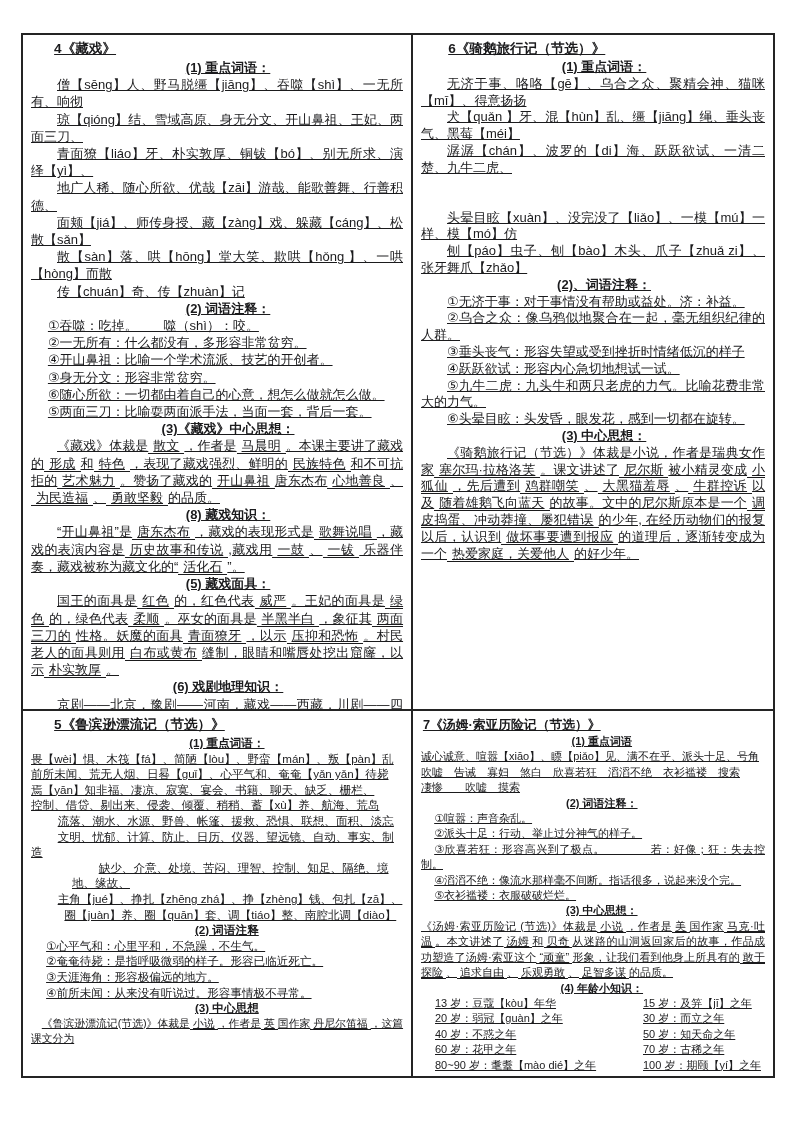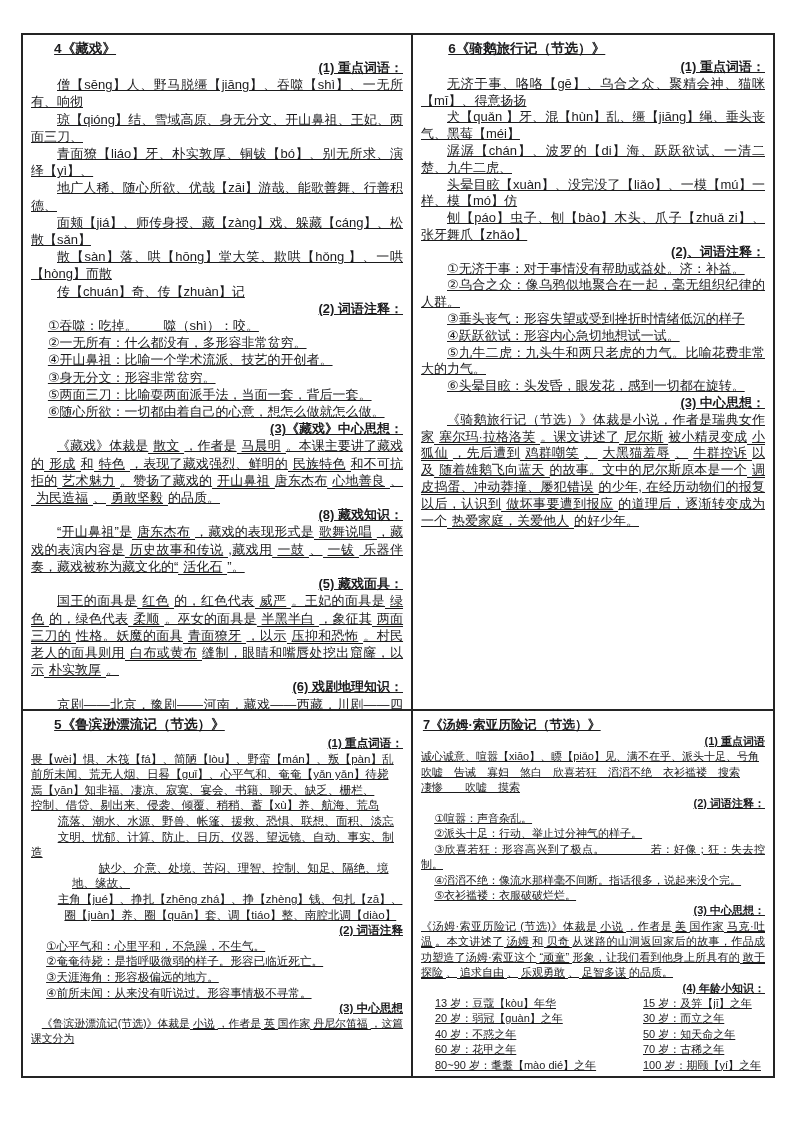--- a/index.html
+++ b/index.html
@@ -22,21 +22,21 @@
   .c0{font-size:13px;line-height:17.2px;}
   .c1{font-size:13px;line-height:16.8px;}
   .c2{font-size:11.6px;line-height:15.6px;}
   .c3{font-size:11px;line-height:15.4px;border-radius:13px;}
   .title{font-weight:bold;font-size:13.6px;line-height:20px;}
   .c0 .title,.c2 .title{text-indent:1.7em;}
   .c1 .title{text-indent:2em;}
   .c3 .title{text-indent:0.15em;font-size:12.8px;line-height:19px;}
   .blk{white-space:pre-wrap;}
   .blk.p{text-align:justify;}
-  .blk.h{font-weight:bold;text-align:right;}
+  .blk.h{font-weight:bold;text-align:center;}
   .c2 .cite{font-size:10.8px;line-height:14.9px;}
   .u{border-bottom:1.3px solid var(--ink,#2a2a2a);padding:0 5px;}
   .c2 .u,.c3 .u{padding:0 3px;}
   .pair{display:flex;padding-left:14px;}
   .pair .pl{width:208px;flex:none;}
   .pair .pr{flex:1;}
 </style>
 </head>
 <body style="--ink: #1b1b1d; --line: #242424;">
 
@@ -50,40 +50,40 @@
         <div class="blk p" style="text-indent: 2em;">青面獠【liáo】牙、朴实敦厚、铜钹【bó】、别无所求、演绎【yì】、</div>
         <div class="blk p" style="text-indent: 2em;">地广人稀、随心所欲、优哉【zāi】游哉、能歌善舞、行善积德、</div>
         <div class="blk p" style="text-indent: 2em;">面颊【jiá】、师传身授、藏【zàng】戏、躲藏【cáng】、松散【sǎn】</div>
         <div class="blk p" style="text-indent: 2em;">散【sàn】落、哄【hōng】堂大笑、欺哄【hǒng 】、一哄【hòng】而散</div>
         <div class="blk p" style="text-indent: 2em;">传【chuán】奇、传【zhuàn】记</div>
         <div class="blk h" style="text-indent: 1.7em;">(2) 词语注释：</div>
         <div class="blk p" style="text-indent: 1.3em;">①吞噬：吃掉。　　噬（shì）：咬。</div>
         <div class="blk p" style="text-indent: 1.3em;">②一无所有：什么都没有，多形容非常贫穷。</div>
         <div class="blk p" style="text-indent: 1.3em;">④开山鼻祖：比喻一个学术流派、技艺的开创者。</div>
         <div class="blk p" style="text-indent: 1.3em;">③身无分文：形容非常贫穷。</div>
+        <div class="blk p" style="text-indent: 1.3em;">⑥随心所欲：一切都由着自己的心意，想怎么做就怎么做。</div>
         <div class="blk p" style="text-indent: 1.3em;">⑤两面三刀：比喻耍两面派手法，当面一套，背后一套。</div>
-        <div class="blk p" style="text-indent: 1.3em;">⑥随心所欲：一切都由着自己的心意，想怎么做就怎么做。</div>
         <div class="blk h" style="text-indent: 1.7em;">(3)《藏戏》中心思想：</div>
         <div class="blk p" style="text-indent: 2em;"><span class="">《藏戏》体裁是</span><span class="u">散文</span><span class="">，作者是</span><span class="u">马晨明</span><span class="">。本课主要讲了藏戏的</span><span class="u">形成</span><span class="">和</span><span class="u">特色</span><span class="">，表现了藏戏强烈、鲜明的</span><span class="u">民族特色</span><span class="">和不可抗拒的</span><span class="u">艺术魅力</span><span class="">。赞扬了藏戏的</span><span class="u">开山鼻祖</span><span class="">唐东杰布</span><span class="u">心地善良</span><span class="">、</span><span class="u">为民造福</span><span class="">、</span><span class="u">勇敢坚毅</span><span class="">的品质。</span></div>
         <div class="blk h" style="text-indent: 1.7em;">(8) 藏戏知识：</div>
         <div class="blk p" style="text-indent: 2em;"><span class="">“开山鼻祖”是</span><span class="u">唐东杰布</span><span class="">，藏戏的表现形式是</span><span class="u">歌舞说唱</span><span class="">，藏戏的表演内容是</span><span class="u">历史故事和传说</span><span class="">,藏戏用</span><span class="u">一鼓</span><span class="">、</span><span class="u">一钹</span><span class=""> 乐器伴奏，藏戏被称为藏文化的“</span><span class="u">活化石</span><span class="">”。</span></div>
         <div class="blk h" style="text-indent: 1.7em;">(5) 藏戏面具：</div>
         <div class="blk p" style="text-indent: 2em;"><span class="">国王的面具是</span><span class="u">红色</span><span class="">的，红色代表</span><span class="u">威严</span><span class="">。王妃的面具是</span><span class="u">绿色</span><span class="">的，绿色代表</span><span class="u">柔顺</span><span class="">。巫女的面具是</span><span class="u">半黑半白</span><span class="">，象征其</span><span class="u">两面三刀的</span><span class="">性格。妖魔的面具</span><span class="u">青面獠牙</span><span class="">，以示</span><span class="u">压抑和恐怖</span><span class="">。村民老人的面具则用</span><span class="u">白布或黄布</span><span class="">缝制，眼睛和嘴唇处挖出窟窿，以示</span><span class="u">朴实敦厚</span><span class="">。</span></div>
         <div class="blk h" style="text-indent: 1.7em;">(6) 戏剧地理知识：</div>
         <div class="blk p" style="text-indent: 2em;">京剧——北京，豫剧——河南，藏戏——西藏，川剧——四川，越剧——浙江，黄梅戏——安徽，花鼓戏——湖南。</div>
       </div>
   </div>
   <div class="cell c1">
     <div class="title">6《骑鹅旅行记（节选）》</div>
     <div>
         <div class="blk h" style="text-indent: 1.7em;">(1) 重点词语：</div>
         <div class="blk p" style="text-indent: 2em;">无济于事、咯咯【gē】、乌合之众、聚精会神、猫咪【mī】、得意扬扬</div>
         <div class="blk p" style="text-indent: 2em;">犬【quǎn 】牙、混【hùn】乱、缰【jiāng】绳、垂头丧气、黑莓【méi】</div>
         <div class="blk p" style="text-indent: 2em;">潺潺【chán】、波罗的【di】海、跃跃欲试、一清二楚、九牛二虎、</div>
-        <div class="blk p" style="text-indent: 2em;">头晕目眩【xuàn】、没完没了【liǎo】、一模【mú】一样、模【mó】仿</div>
+        <div class="blk p" style="text-indent: 2em; margin-top: 33px;">头晕目眩【xuàn】、没完没了【liǎo】、一模【mú】一样、模【mó】仿</div>
         <div class="blk p" style="text-indent: 2em;">刨【páo】虫子、刨【bào】木头、爪子【zhuǎ zi】、张牙舞爪【zhǎo】</div>
         <div class="blk h" style="text-indent: 1.7em;">(2)、词语注释：</div>
         <div class="blk p" style="text-indent: 2em;">①无济于事：对于事情没有帮助或益处。济：补益。</div>
         <div class="blk p" style="text-indent: 2em;">②乌合之众：像乌鸦似地聚合在一起，毫无组织纪律的人群。</div>
         <div class="blk p" style="text-indent: 2em;">③垂头丧气：形容失望或受到挫折时情绪低沉的样子</div>
         <div class="blk p" style="text-indent: 2em;">④跃跃欲试：形容内心急切地想试一试。</div>
         <div class="blk p" style="text-indent: 2em;">⑤九牛二虎：九头牛和两只老虎的力气。比喻花费非常大的力气。</div>
         <div class="blk p" style="text-indent: 2em;">⑥头晕目眩：头发昏，眼发花，感到一切都在旋转。</div>
         <div class="blk h" style="text-indent: 1.7em;">(3) 中心思想：</div>
         <div class="blk p" style="text-indent: 2em;"><span class="">《骑鹅旅行记（节选）》体裁是小说，作者是瑞典女作家</span><span class="u">塞尔玛·拉格洛芙</span><span class="">。课文讲述了</span><span class="u">尼尔斯</span><span class="">被小精灵变成</span><span class="u">小狐仙</span><span class="">，先后遭到</span><span class="u">鸡群嘲笑</span><span class="">、</span><span class="u">大黑猫羞辱</span><span class="">、</span><span class="u">牛群控诉</span><span class="">以及</span><span class="u">随着雄鹅飞向蓝天</span><span class="">的故事。文中的尼尔斯原本是一个</span><span class="u">调皮捣蛋、冲动莽撞、屡犯错误</span><span class="">的少年, 在经历动物们的报复以后，认识到</span><span class="u">做坏事要遭到报应</span><span class="">的道理后，逐渐转变成为一个</span><span class="u">热爱家庭，关爱他人</span><span class="">的好少年。</span></div>

